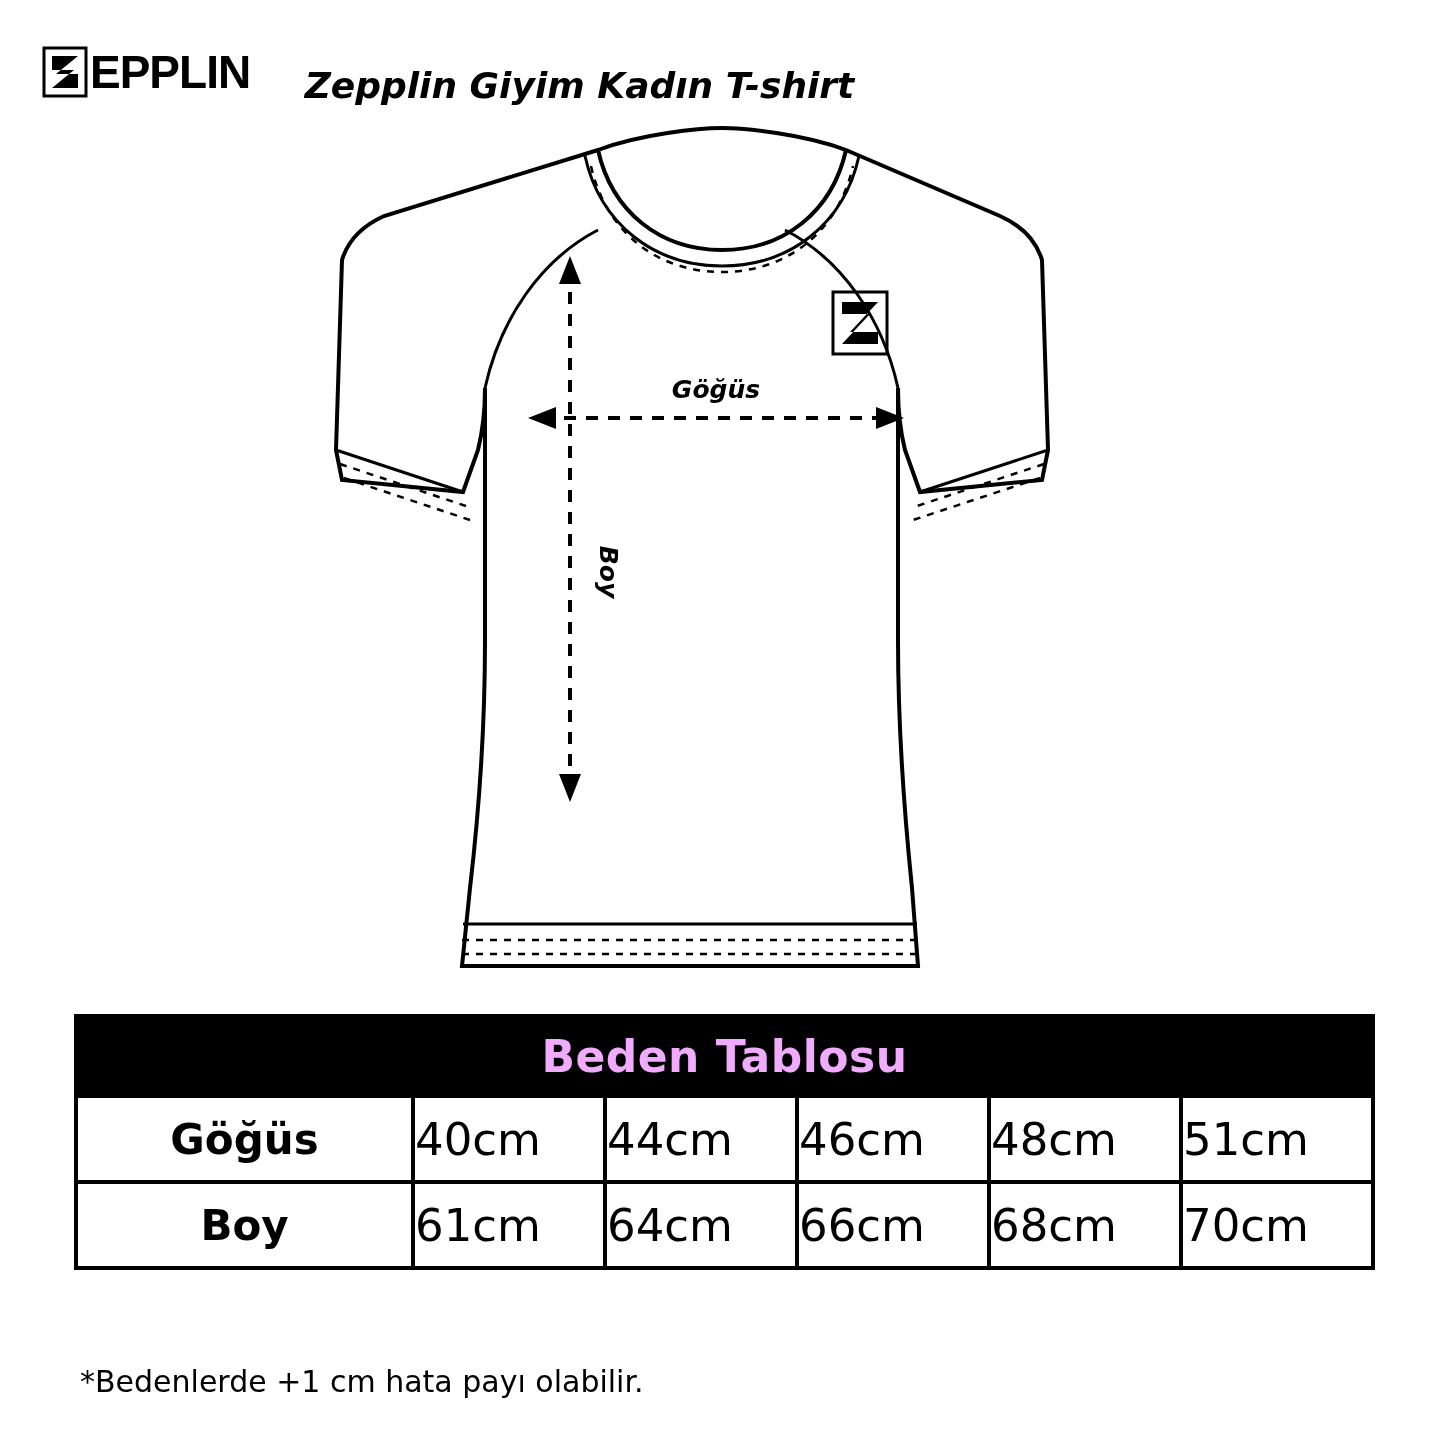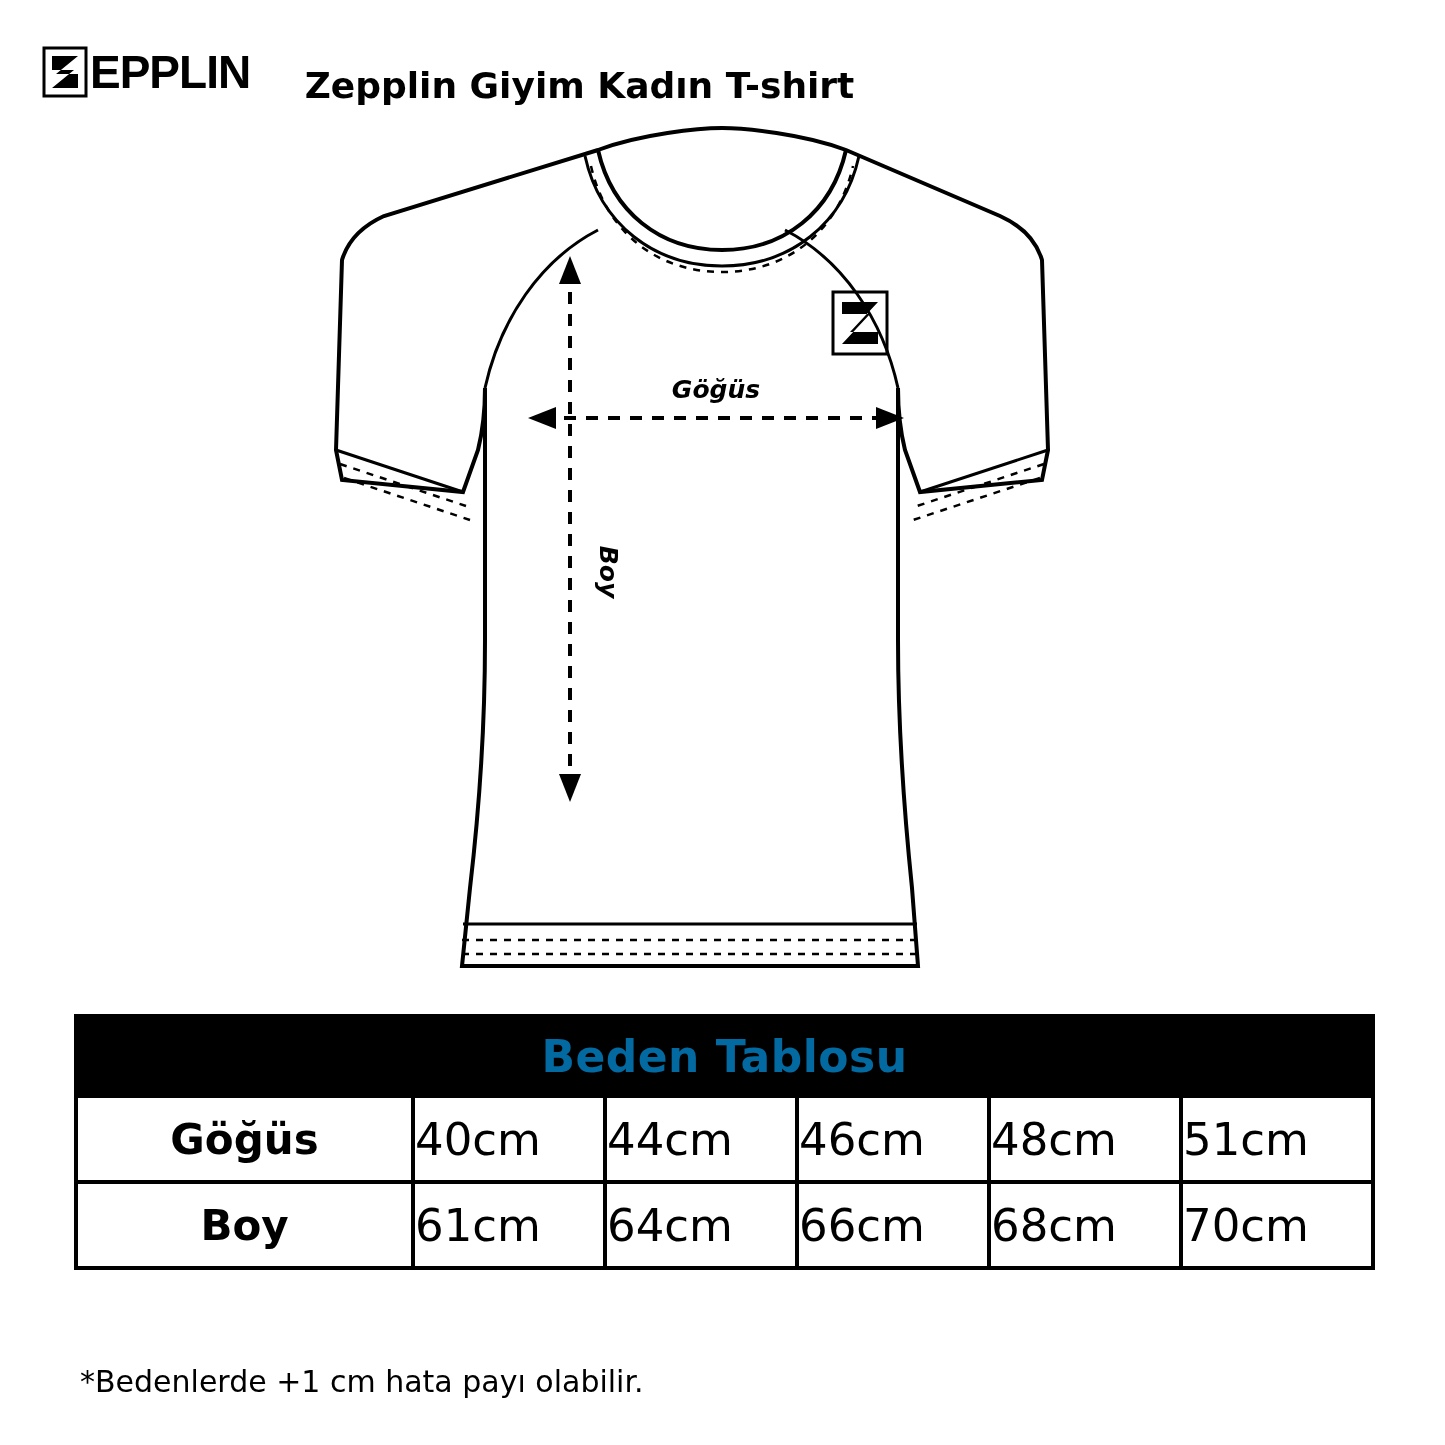--- a/index.html
+++ b/index.html
@@ -44,20 +44,21 @@
     line-height: 52px;
   }
   .header-title {
     position: absolute;
     left: 0;
     top: 65px;
     width: 1159px;
     text-align: center;
     font-family: "DejaVu Sans", sans-serif;
     font-size: 36px;
+    font-style: italic;
     font-weight: 600;
     white-space: nowrap;
   }
   .header-title .strong {
     font-weight: bold;
   }
 
   
   .illustration {
     position: absolute;
@@ -81,21 +82,21 @@
     border-collapse: collapse;
     width: 1297px;
     table-layout: fixed;
   }
   table.size-table td, table.size-table th {
     border: 4px solid #000;
     padding: 0;
   }
   .tbl-title {
     background: #000;
-    color: #0369a1;
+    color: #f0abfc;
     text-align: center;
     font-family: "DejaVu Sans", sans-serif;
     font-weight: bold;
     font-size: 44px;
     height: 76px;
     letter-spacing: 0.5px;
   }
   .row-head-cell {
     font-family: "DejaVu Sans", sans-serif;
     font-weight: bold;

